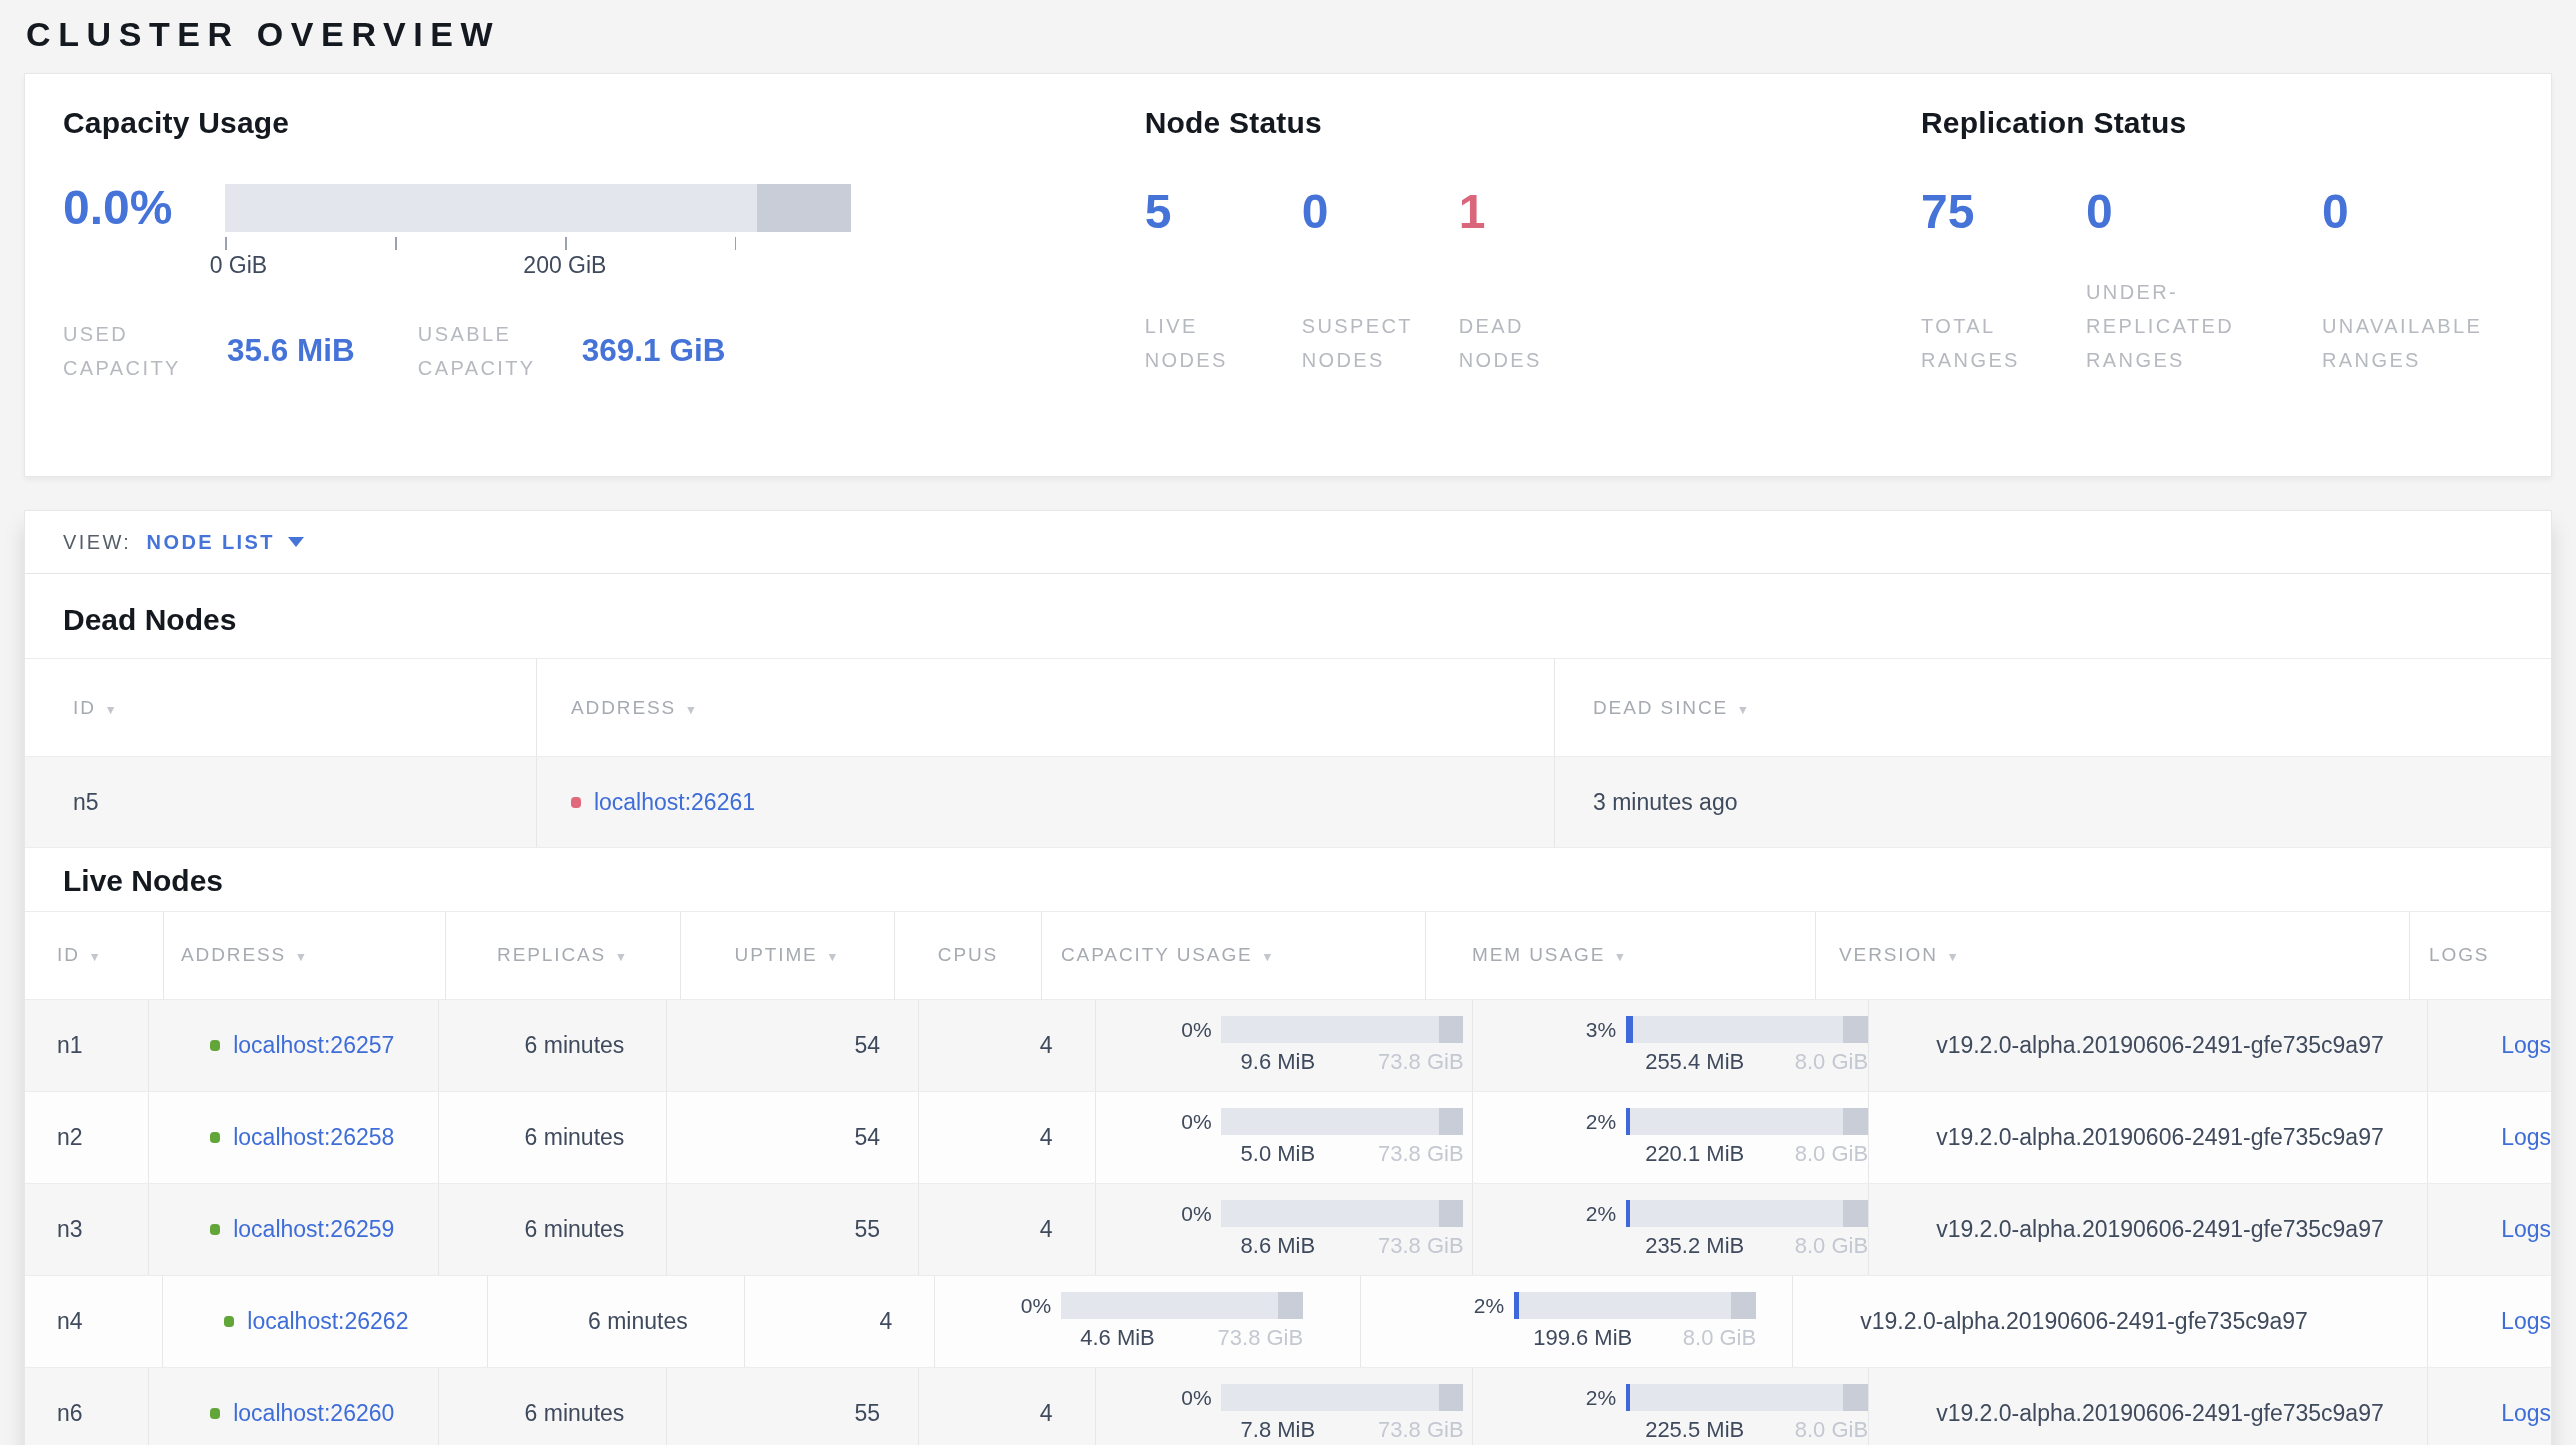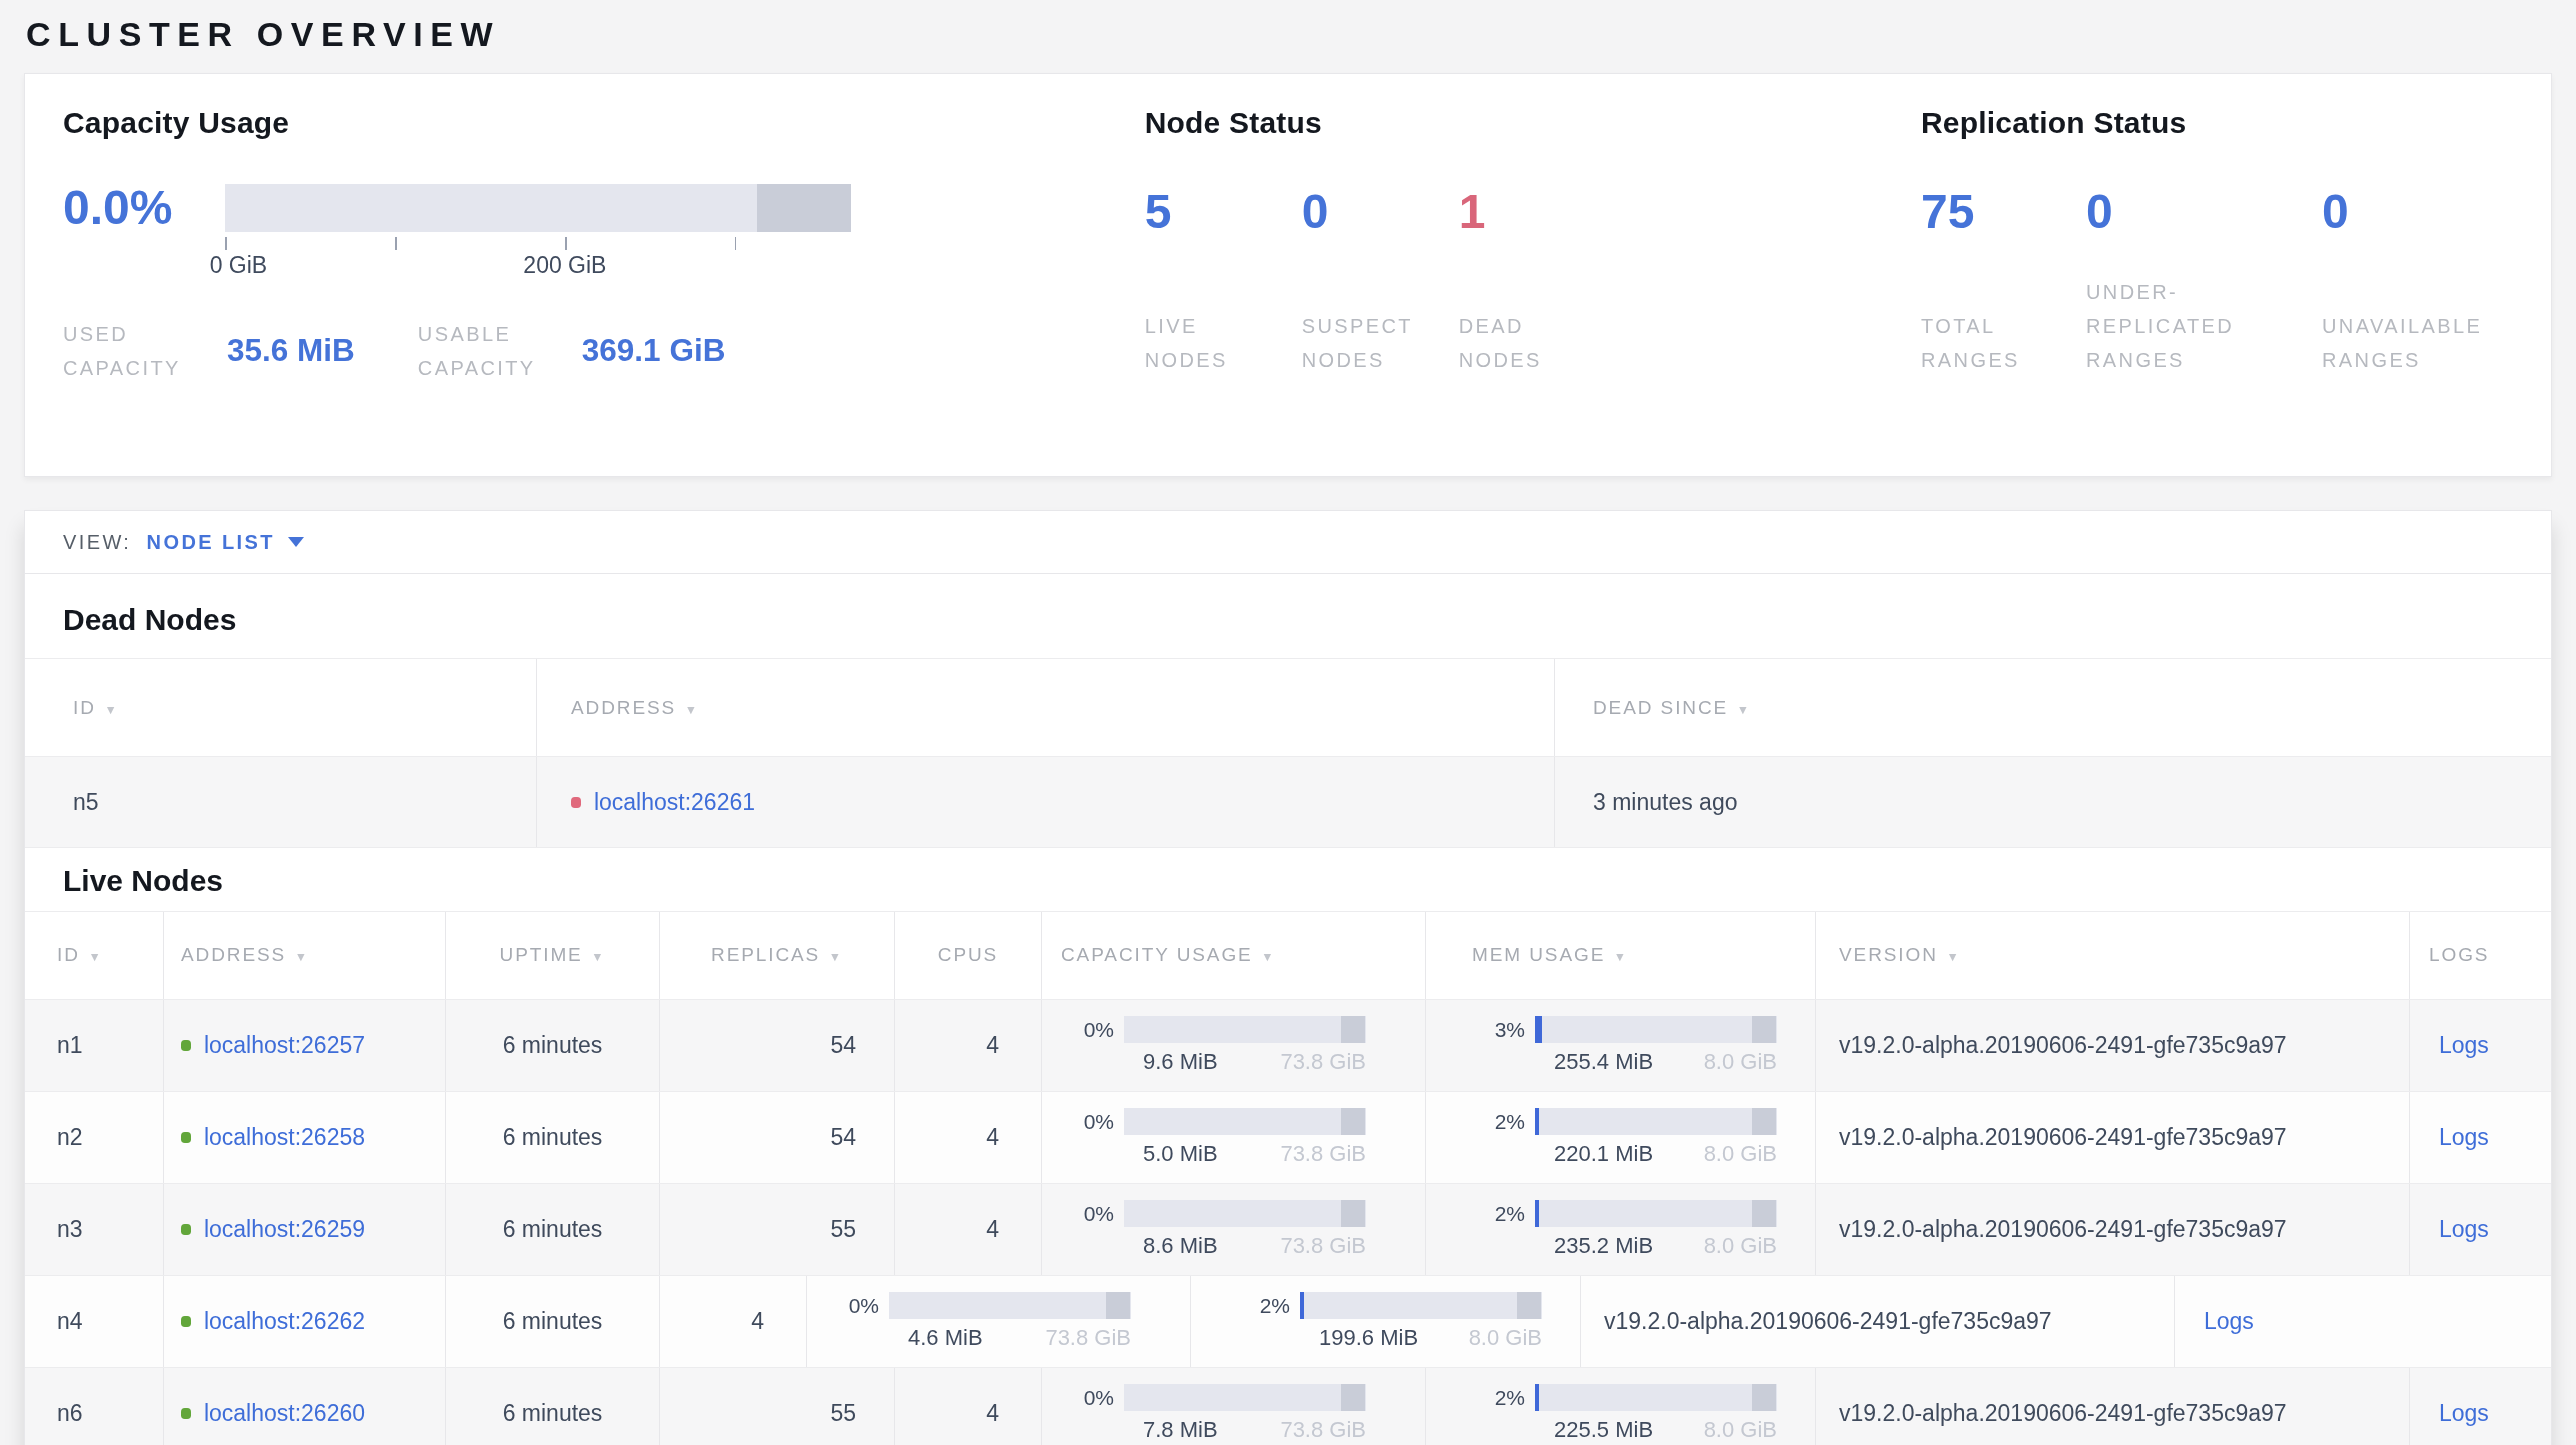--- a/index.html
+++ b/index.html
@@ -72,21 +72,21 @@
   .c-up{width:214px;justify-content:center;}
   .c-rep{width:235px;justify-content:flex-end;padding-right:38px;}
   .c-cpu{width:147px;justify-content:flex-end;padding-right:42px;}
   .c-cap{width:384px;padding-left:19px;}
   .c-mem{width:390px;padding-left:46px;}
   .c-ver{width:594px;padding-left:23px;}
   .c-logs{flex:1;padding-left:29px;}
   .thead .c-up,.thead .c-rep,.thead .c-cpu{justify-content:center;padding-right:0;}
   .thead .c-logs{padding-left:19px;}
   .live-head{height:88px;}
-  .live-row{height:92px;}
+  .live-row{height:92px;gap:44px;}
   .live-row:nth-child(odd){background:var(--row-alt);}
   .live-row:nth-child(even){background:var(--row-even);}
   .dot{display:inline-block;width:9.5px;height:10.5px;border-radius:3.8px;margin-right:13.4px;flex:none;}
   .dot.green{background:#62a63a;}
   .dot.red{background:#e0697c;}
   a.link{color:var(--link);text-decoration:none;cursor:pointer;}
   
   .usage{display:flex;flex-direction:column;justify-content:center;}
   .u-top{display:flex;align-items:center;}
   .u-pct{width:53px;text-align:right;margin-right:9.5px;font-size:21px;color:#3f4a5d;}
@@ -220,26 +220,26 @@
 
   <div class="trow thead live-head">
     <div class="cell c-id">
         <span>ID</span>
         <span class="caret"></span>
       </div>
     <div class="cell c-addr">
         <span>ADDRESS</span>
         <span class="caret"></span>
       </div>
+    <div class="cell c-rep">
+        <span>REPLICAS</span>
+        <span class="caret"></span>
+      </div>
     <div class="cell c-up">
         <span>UPTIME</span>
-        <span class="caret"></span>
-      </div>
-    <div class="cell c-rep">
-        <span>REPLICAS</span>
         <span class="caret"></span>
       </div>
     <div class="cell c-cpu">
         <span>CPUS</span>
       </div>
     <div class="cell c-cap">
         <span>CAPACITY USAGE</span>
         <span class="caret"></span>
       </div>
     <div class="cell c-mem">

